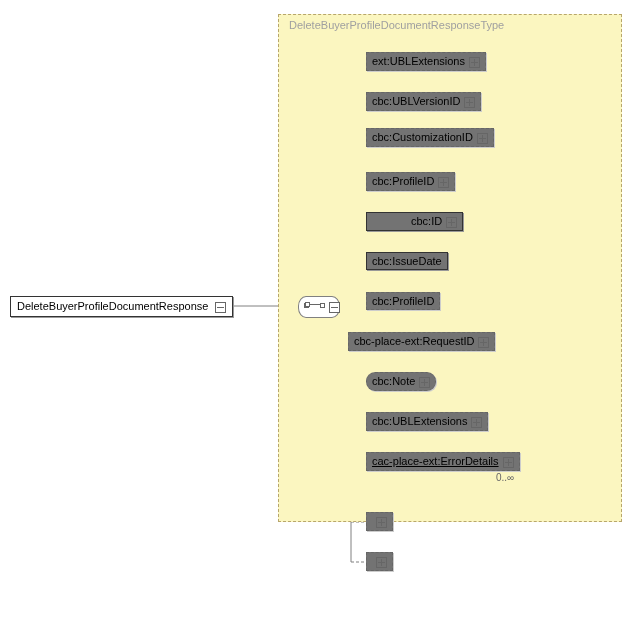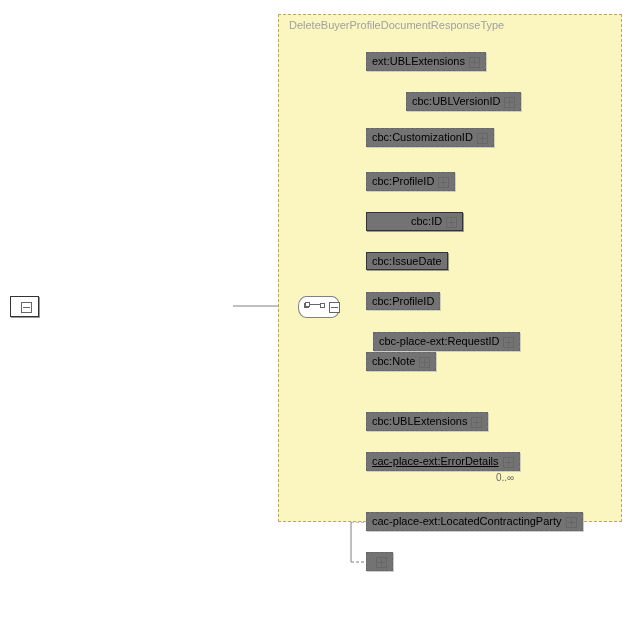--- a/index.html
+++ b/index.html
@@ -144,41 +144,42 @@
     <line x1="351" y1="522" x2="366" y2="522" stroke="#808080" stroke-width="1" stroke-dasharray="3,2"></line>
     <line x1="351" y1="562" x2="366" y2="562" stroke="#808080" stroke-width="1" stroke-dasharray="3,2"></line>
     <line x1="351" y1="62" x2="351" y2="562" stroke="#808080" stroke-width="1"></line>
     <line x1="338" y1="306" x2="351" y2="306" stroke="#808080" stroke-width="1"></line>
     <line x1="233" y1="306" x2="278" y2="306" stroke="#808080" stroke-width="1"></line>
     <line x1="286" y1="306" x2="298" y2="306" stroke="#808080" stroke-width="1"></line>
     <line x1="278" y1="306" x2="286" y2="306" stroke="#808080" stroke-width="1"></line>
   </svg>
 
 <div class="root-box shadow" id="root" style="left: 10px; top: 296px;">
+  <span>DeleteBuyerProfileDocumentResponse</span>
   <span class="toggle"></span>
 </div>
 
 <div class="group-box" id="group" style="left: 278px; top: 14px; width: 344px; height: 508px;">
   <div class="group-title">DeleteBuyerProfileDocumentResponseType</div>
 </div>
 
 <div class="seq-box" id="seq" style="left: 298px; top: 296px;">
   <div class="dots"></div>
   <div class="d2"></div>
   <div class="toggle"></div>
 </div>
 
 <div id="children">
     <div class="child optional shadow-dashed" style="left: 366px; top: 52px;"><span>ext:UBLExtensions</span><span class="exp"></span></div>
-    <div class="child optional shadow-dashed" style="left: 366px; top: 92px; margin-left: 40px;"><span>cbc:UBLVersionID</span><span class="exp"></span></div>
+    <div class="child optional shadow-dashed" style="left: 366px; top: 92px;"><span>cbc:UBLVersionID</span><span class="exp"></span></div>
     <div class="child optional shadow-dashed" style="left: 366px; top: 128px;"><span>cbc:CustomizationID</span><span class="exp"></span></div>
     <div class="child optional shadow-dashed" style="left: 366px; top: 172px;"><span>cbc:ProfileID</span><span class="exp"></span></div>
     <div class="child shadow" style="left: 366px; top: 212px; padding-left: 44px;"><span>cbc:ID</span><span class="exp"></span></div>
     <div class="child shadow" style="left: 366px; top: 252px;"><span>cbc:IssueDate</span></div>
     <div class="child optional shadow-dashed" style="left: 366px; top: 292px;"><span>cbc:ProfileID</span></div>
-    <div class="child optional shadow-dashed" style="left: 373px; top: 332px;"><span>cbc-place-ext:RequestID</span><span class="exp"></span></div>
-    <div class="child optional shadow-dashed" style="left: 366px; top: 352px;"><span>cbc:Note</span><span class="exp"></span></div>
+    <div class="child optional shadow-dashed" style="left: 348px; top: 332px;"><span>cbc-place-ext:RequestID</span><span class="exp"></span></div>
+    <div class="child optional shadow-dashed" style="left: 366px; top: 372px; border-radius: 9px;"><span>cbc:Note</span><span class="exp"></span></div>
     <div class="child optional shadow-dashed" style="left: 366px; top: 412px;"><span>cbc:UBLExtensions</span><span class="exp"></span></div>
     <div class="child optional shadow-dashed" style="left: 366px; top: 452px; text-decoration: underline;"><span>cac-place-ext:ErrorDetails</span><span class="exp"></span></div>
     <div class="card" style="left: 496px; top: 472px;">0..∞</div>
-    <div class="child optional shadow-dashed" style="left: 366px; top: 512px;"><span>cac-place-ext:LocatedContractingParty</span><span class="exp"></span></div>
+    <div class="child optional shadow-dashed" style="left: 366px; top: 512px;"><span class="exp"></span></div>
     <div class="child optional shadow-dashed" style="left: 366px; top: 552px;"><span class="exp"></span></div>
   </div>
 
 </body></html>

